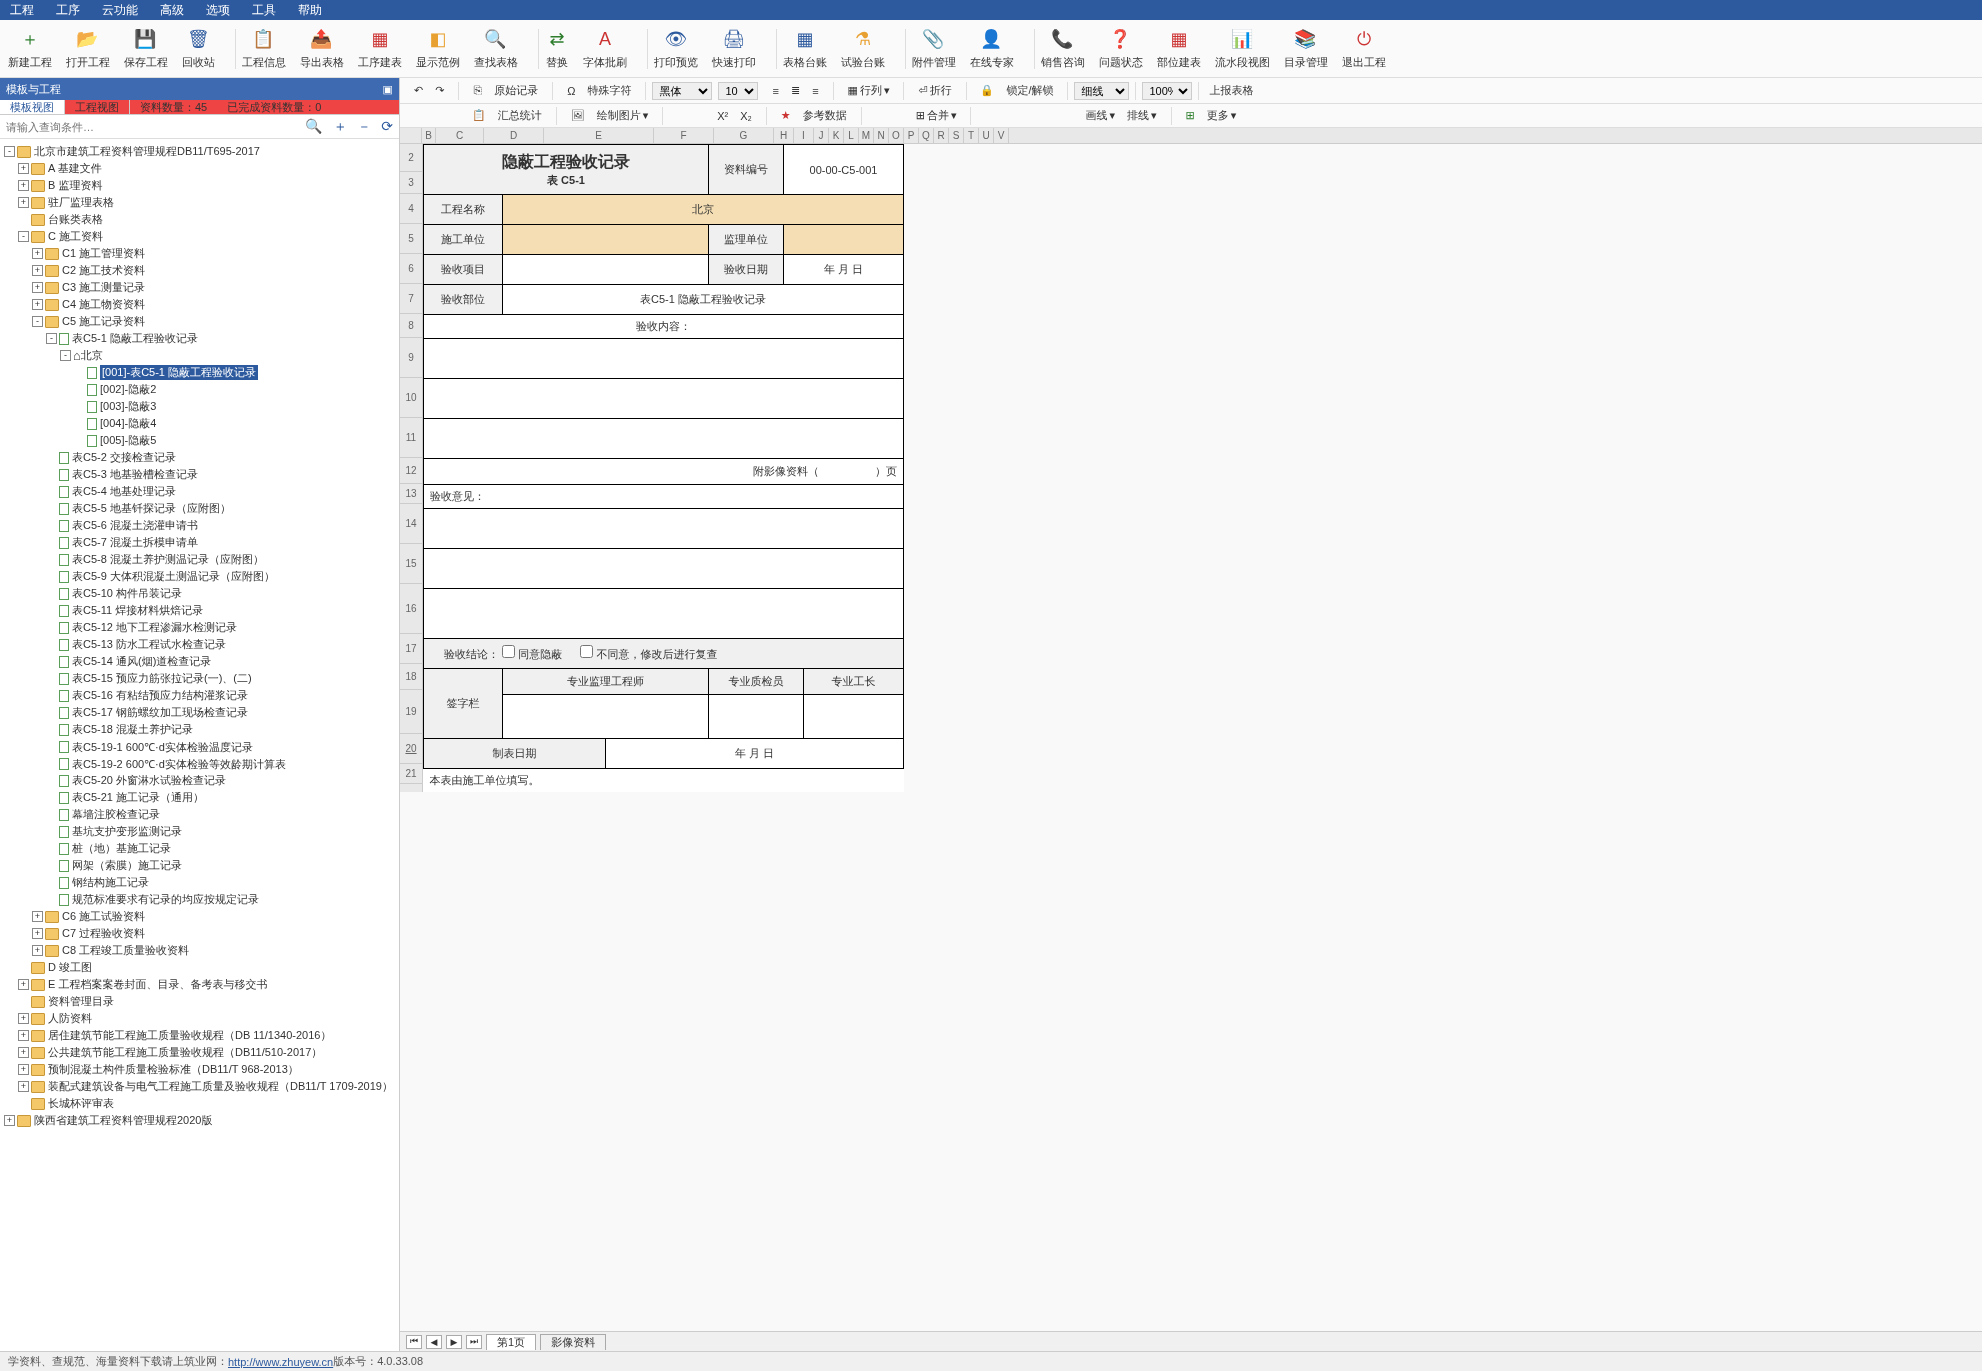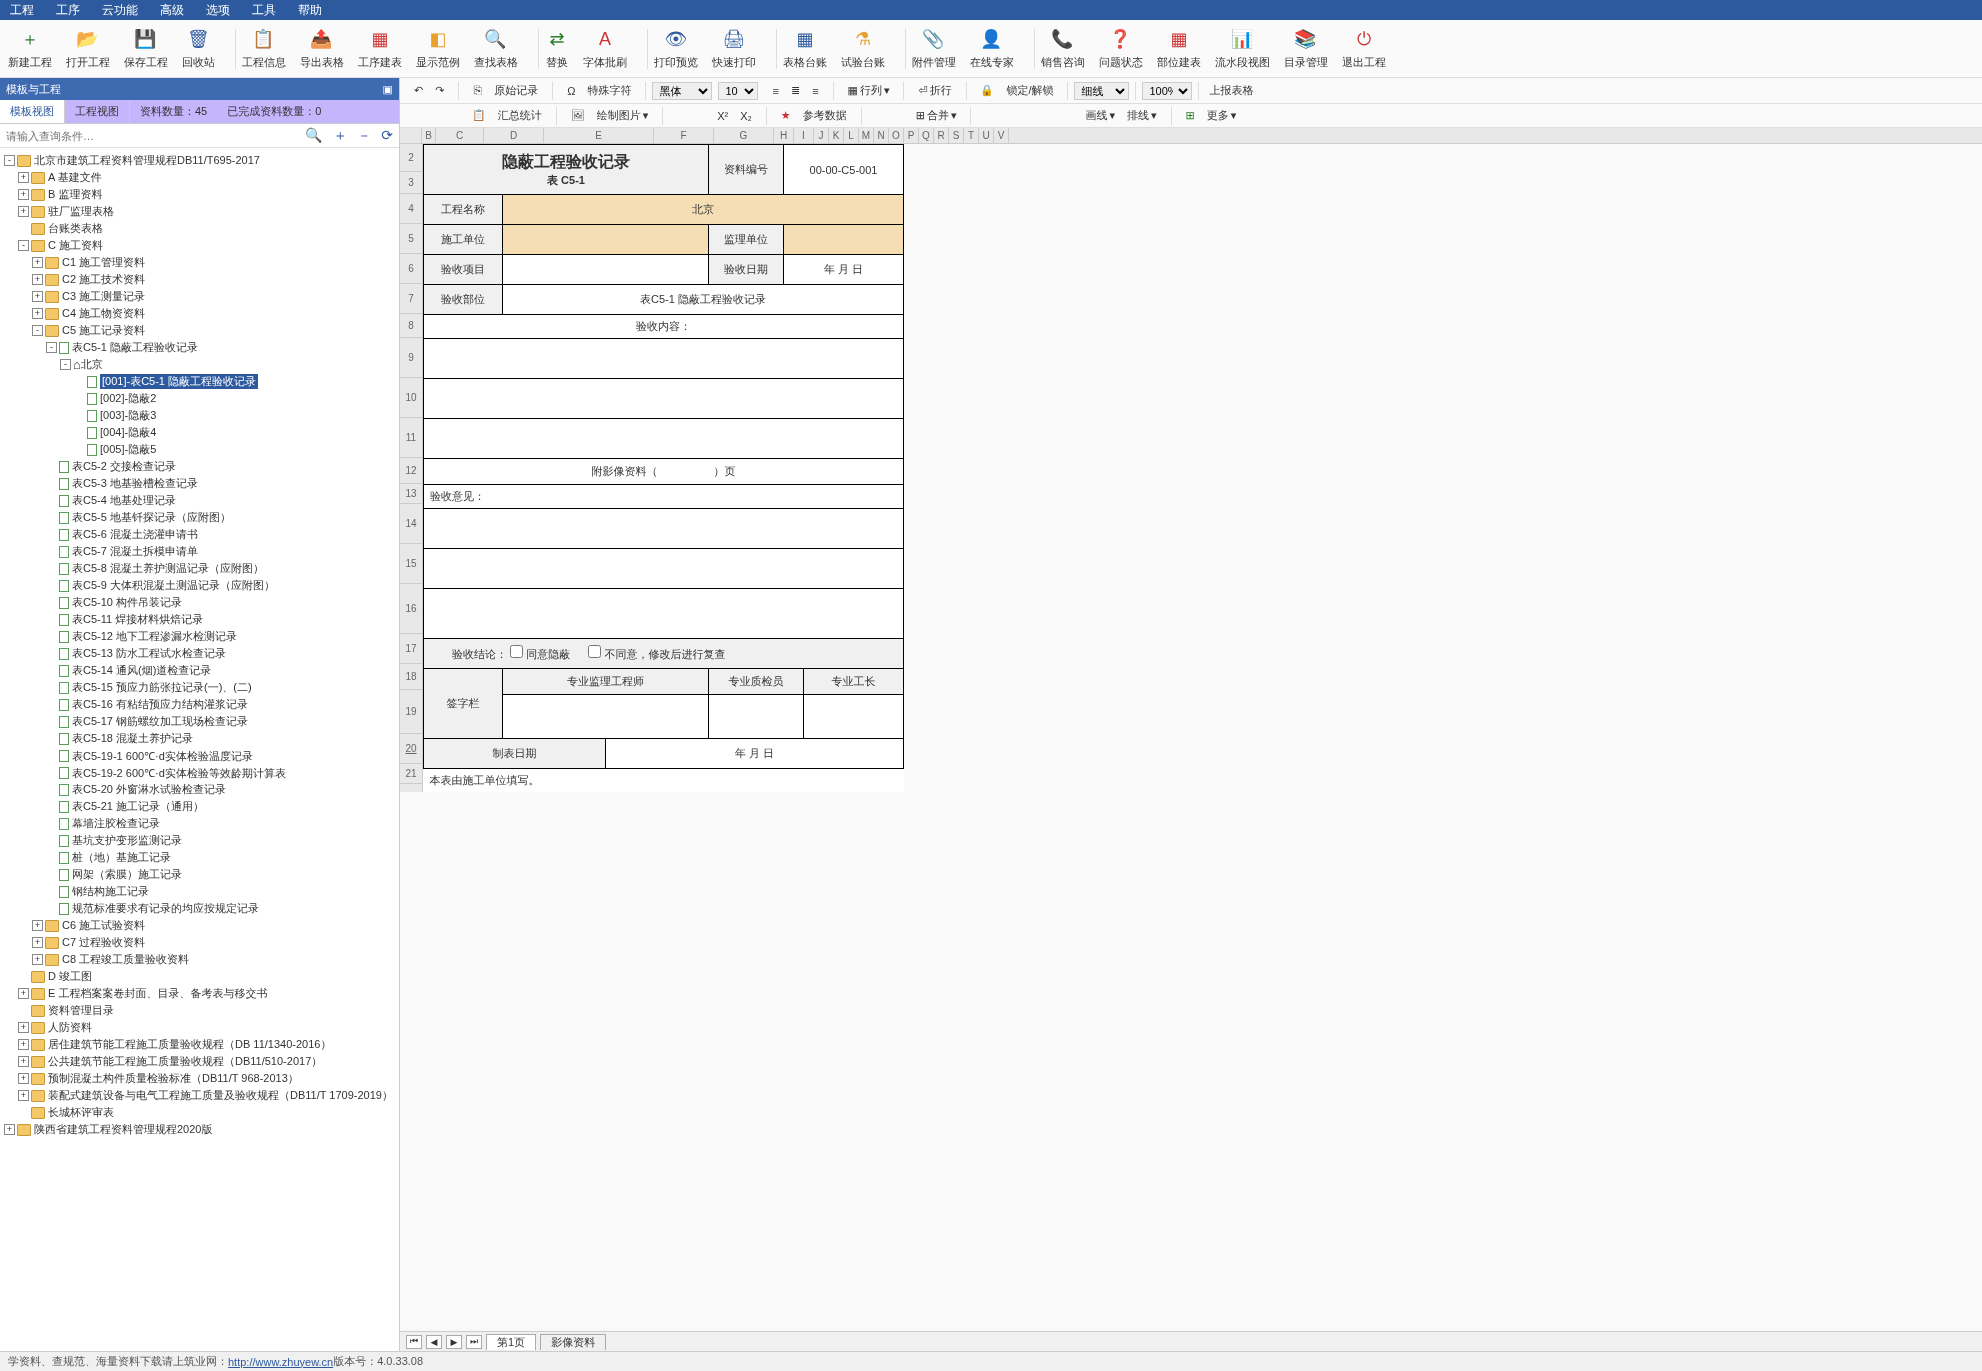--- a/index.html
+++ b/index.html
@@ -7,21 +7,21 @@
 .menubar { background: #2d5a9e; color: #fff; height: 20px; display: flex; align-items: center; padding: 0 10px; }
 .menubar span { margin-right: 22px; cursor: pointer; font-size: 12px; }
 .toolbar-main { background: #fafafa; border-bottom: 1px solid #ddd; height: 58px; display: flex; align-items: center; padding: 0 8px; }
 .tb-item { display: flex; flex-direction: column; align-items: center; margin-right: 14px; cursor: pointer; }
 .tb-icon { width: 24px; height: 24px; display: flex; align-items: center; justify-content: center; font-size: 18px; }
 .tb-label { font-size: 11px; color: #333; margin-top: 4px; }
 .tb-sep { width: 1px; height: 40px; background: #ddd; margin: 0 6px; }
 .main-area { display: flex; height: calc(100vh - 98px); }
 .left-panel { width: 400px; background: #fff; border-right: 1px solid #ccc; display: flex; flex-direction: column; }
 .left-title { background: #3d6ab0; color: #fff; height: 22px; display: flex; align-items: center; justify-content: space-between; padding: 0 6px; font-size: 11px; }
-.left-tabs { display: flex; background: #c4b5fd; border-bottom: 1px solid #ccc; height: 24px; }
+.left-tabs { display: flex; background: #ef4444; border-bottom: 1px solid #ccc; height: 15px; }
 .left-tab { padding: 0 10px; font-size: 11px; display: flex; align-items: center; border-right: 1px solid #ccc; cursor: pointer; }
 .left-tab.active { background: #fff; color: #2d5a9e; }
 .left-info { font-size: 11px; padding: 0 10px; display: flex; align-items: center; }
 .left-search { height: 24px; display: flex; align-items: center; border-bottom: 1px solid #ddd; padding: 0 6px; }
 .left-search input { flex: 1; border: none; outline: none; font-size: 11px; color: #999; }
 .left-search-btns { display: flex; gap: 10px; color: #2d5a9e; font-size: 14px; }
 .tree { flex: 1; overflow-y: auto; padding: 4px 2px; font-size: 12px; }
 .tree-node { display: flex; align-items: center; height: 17px; white-space: nowrap; cursor: pointer; }
 .tree-toggle { width: 11px; height: 11px; border: 1px solid #888; display: inline-flex; align-items: center; justify-content: center; font-size: 9px; margin-right: 2px; cursor: pointer; line-height: 1; }
 .tree-spacer { display: inline-block; width: 13px; }
@@ -659,40 +659,40 @@
             <tr style="height:40px">
                   <td colspan="6"></td>
                 </tr>
             <tr style="height:40px">
                   <td colspan="6"></td>
                 </tr>
             <tr style="height:40px">
                   <td colspan="6"></td>
                 </tr>
             <tr style="height:26px">
-                  <td colspan="6" style="text-align:center">
+                  <td colspan="6" style="text-align:right">
               <span>附影像资料（</span>
               <span style="display:inline-block;width:50px"></span>
               <span>）页</span>
             </td>
                 </tr>
             <tr style="height:20px">
                   <td colspan="6" style="text-align:left">验收意见：</td>
                 </tr>
             <tr style="height:40px">
                   <td colspan="6"></td>
                 </tr>
             <tr style="height:40px">
                   <td colspan="6"></td>
                 </tr>
             <tr style="height:50px">
                   <td colspan="6"></td>
                 </tr>
             <tr style="height:30px">
-                  <td colspan="6" class="gray-cell" style="text-align:left;padding-left:28px">
+                  <td colspan="6" class="gray-cell" style="text-align:left;padding-left:20px">
               <span>验收结论：</span>
               <input type="checkbox" style=""> <span>同意隐蔽</span>
               &nbsp;&nbsp;&nbsp;&nbsp;
               <input type="checkbox" style=""> <span>不同意，修改后进行复查</span>
             </td>
                 </tr>
             <tr style="height:26px">
               <td rowspan="2" class="gray-cell" style="width:20px">签字栏</td>
               <td colspan="2" class="gray-cell">专业监理工程师</td>
               <td colspan="2" class="gray-cell">专业质检员</td>

